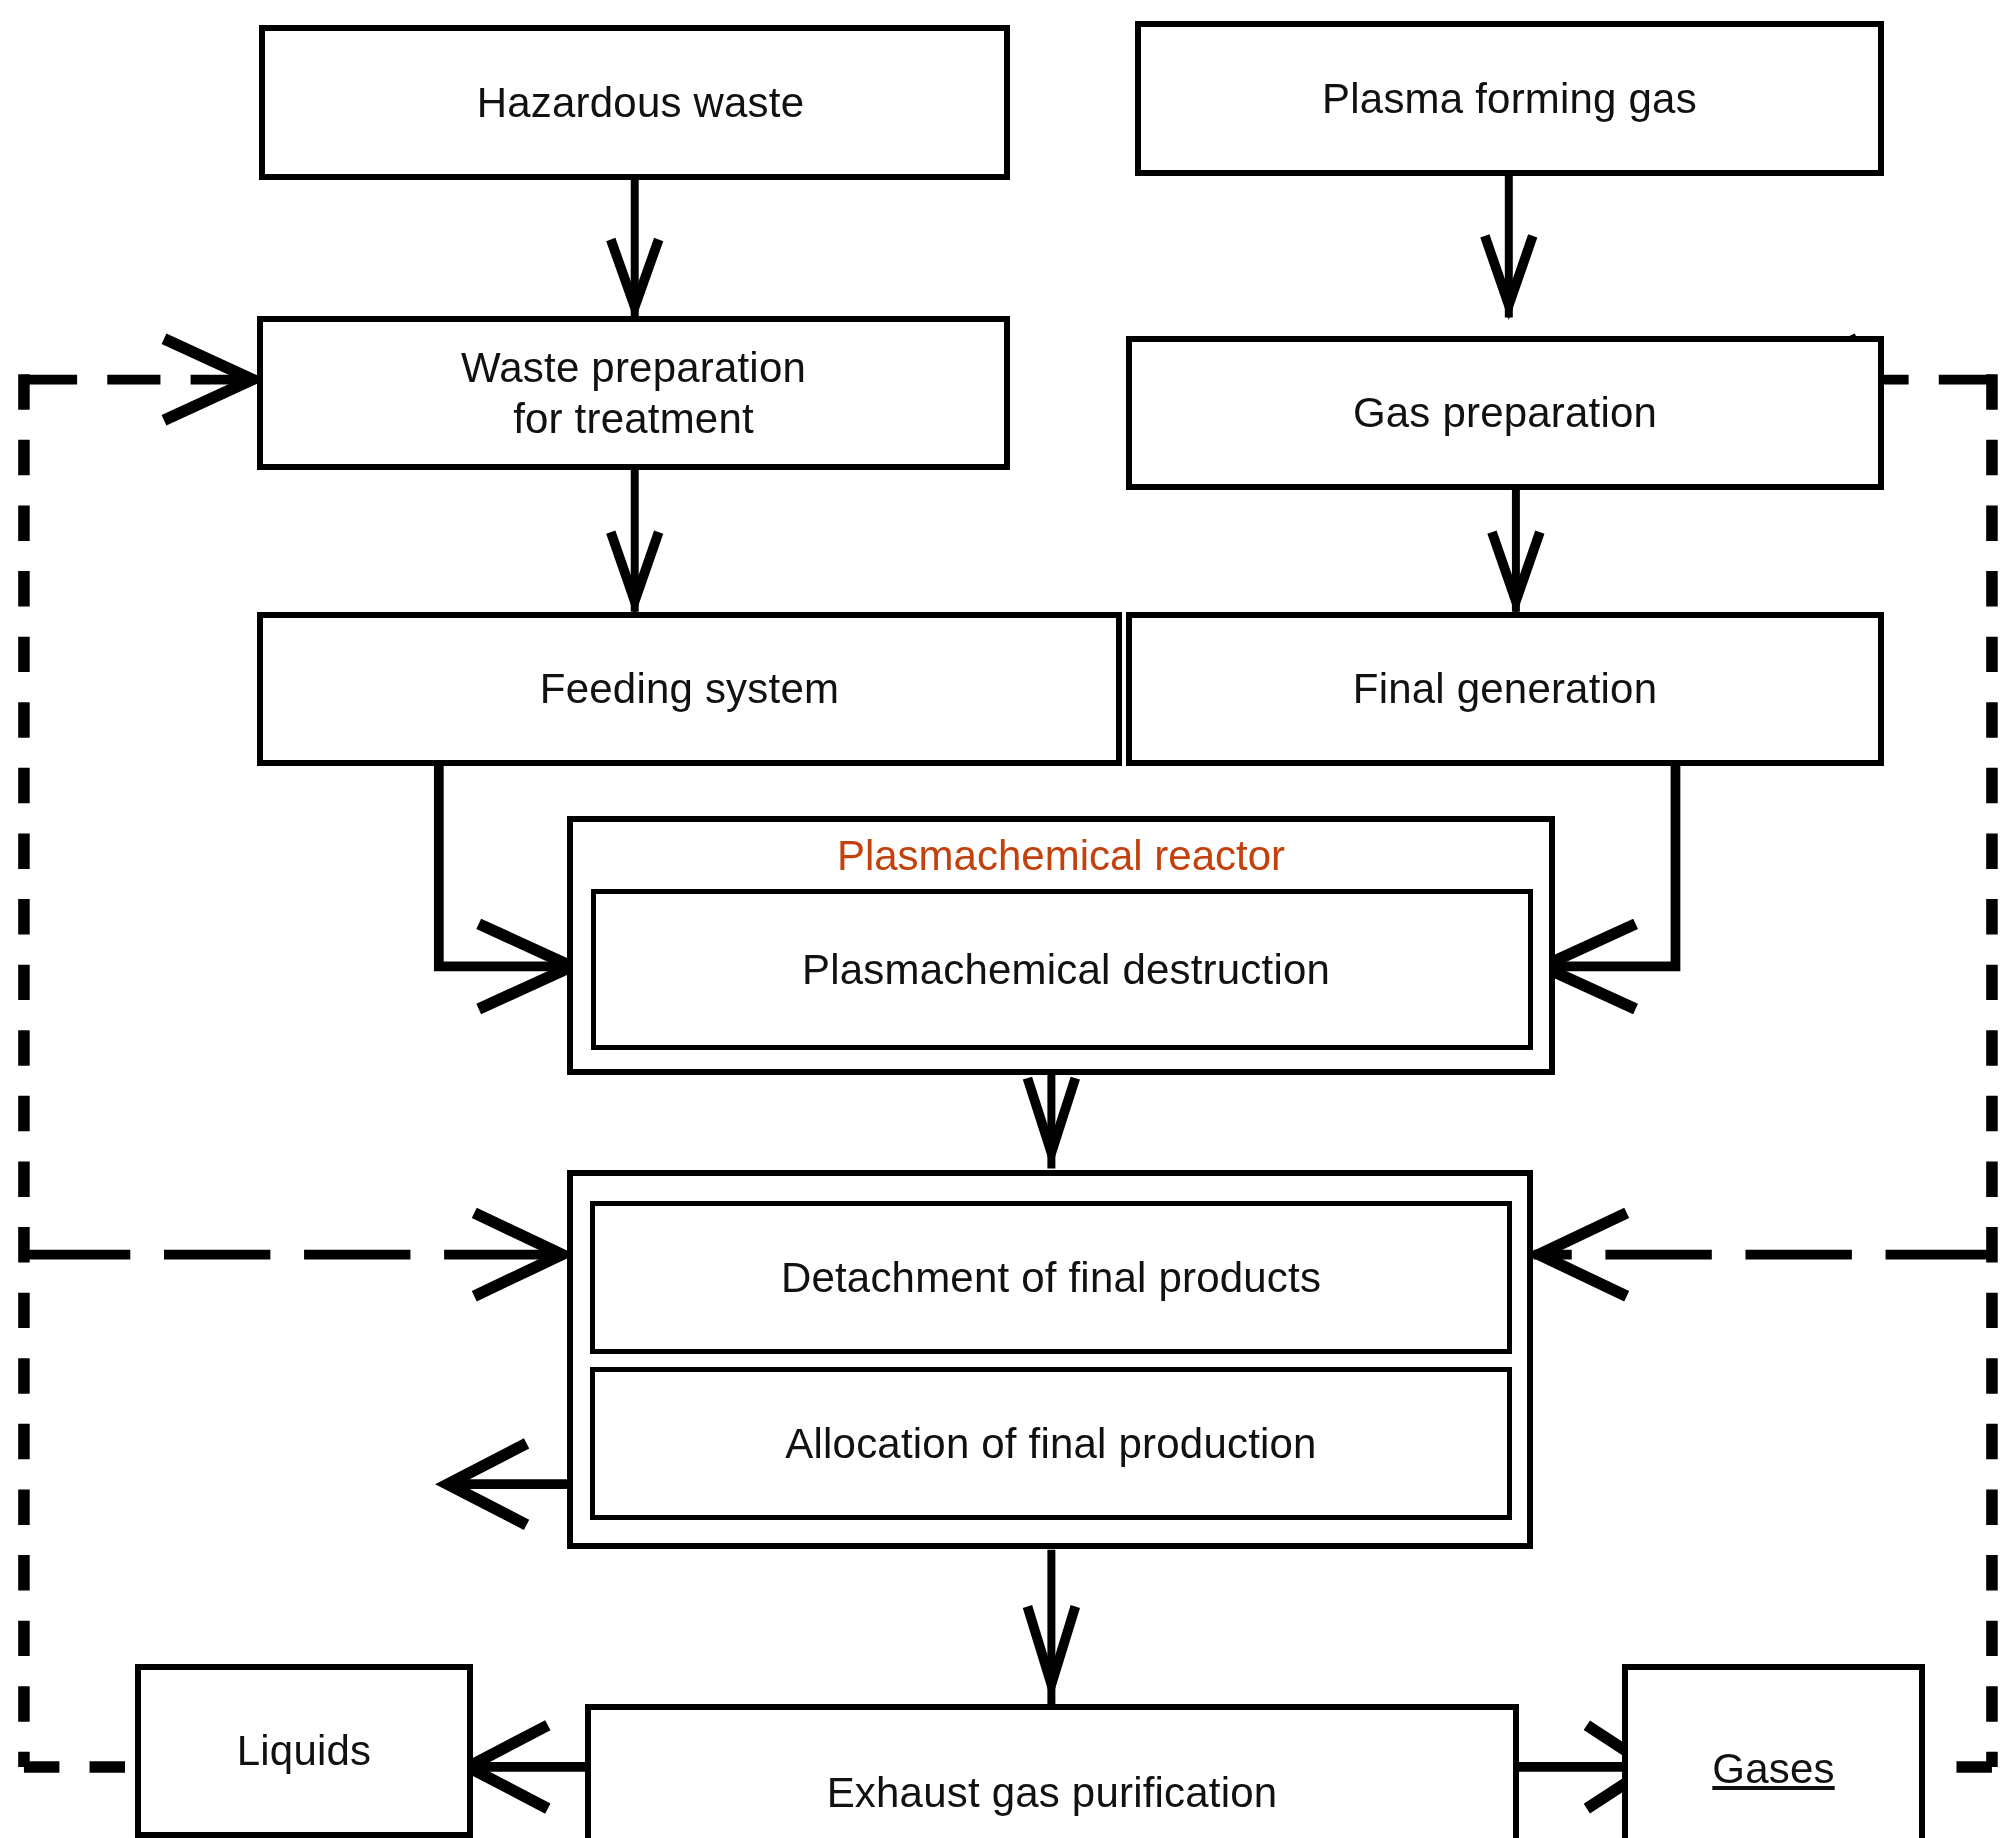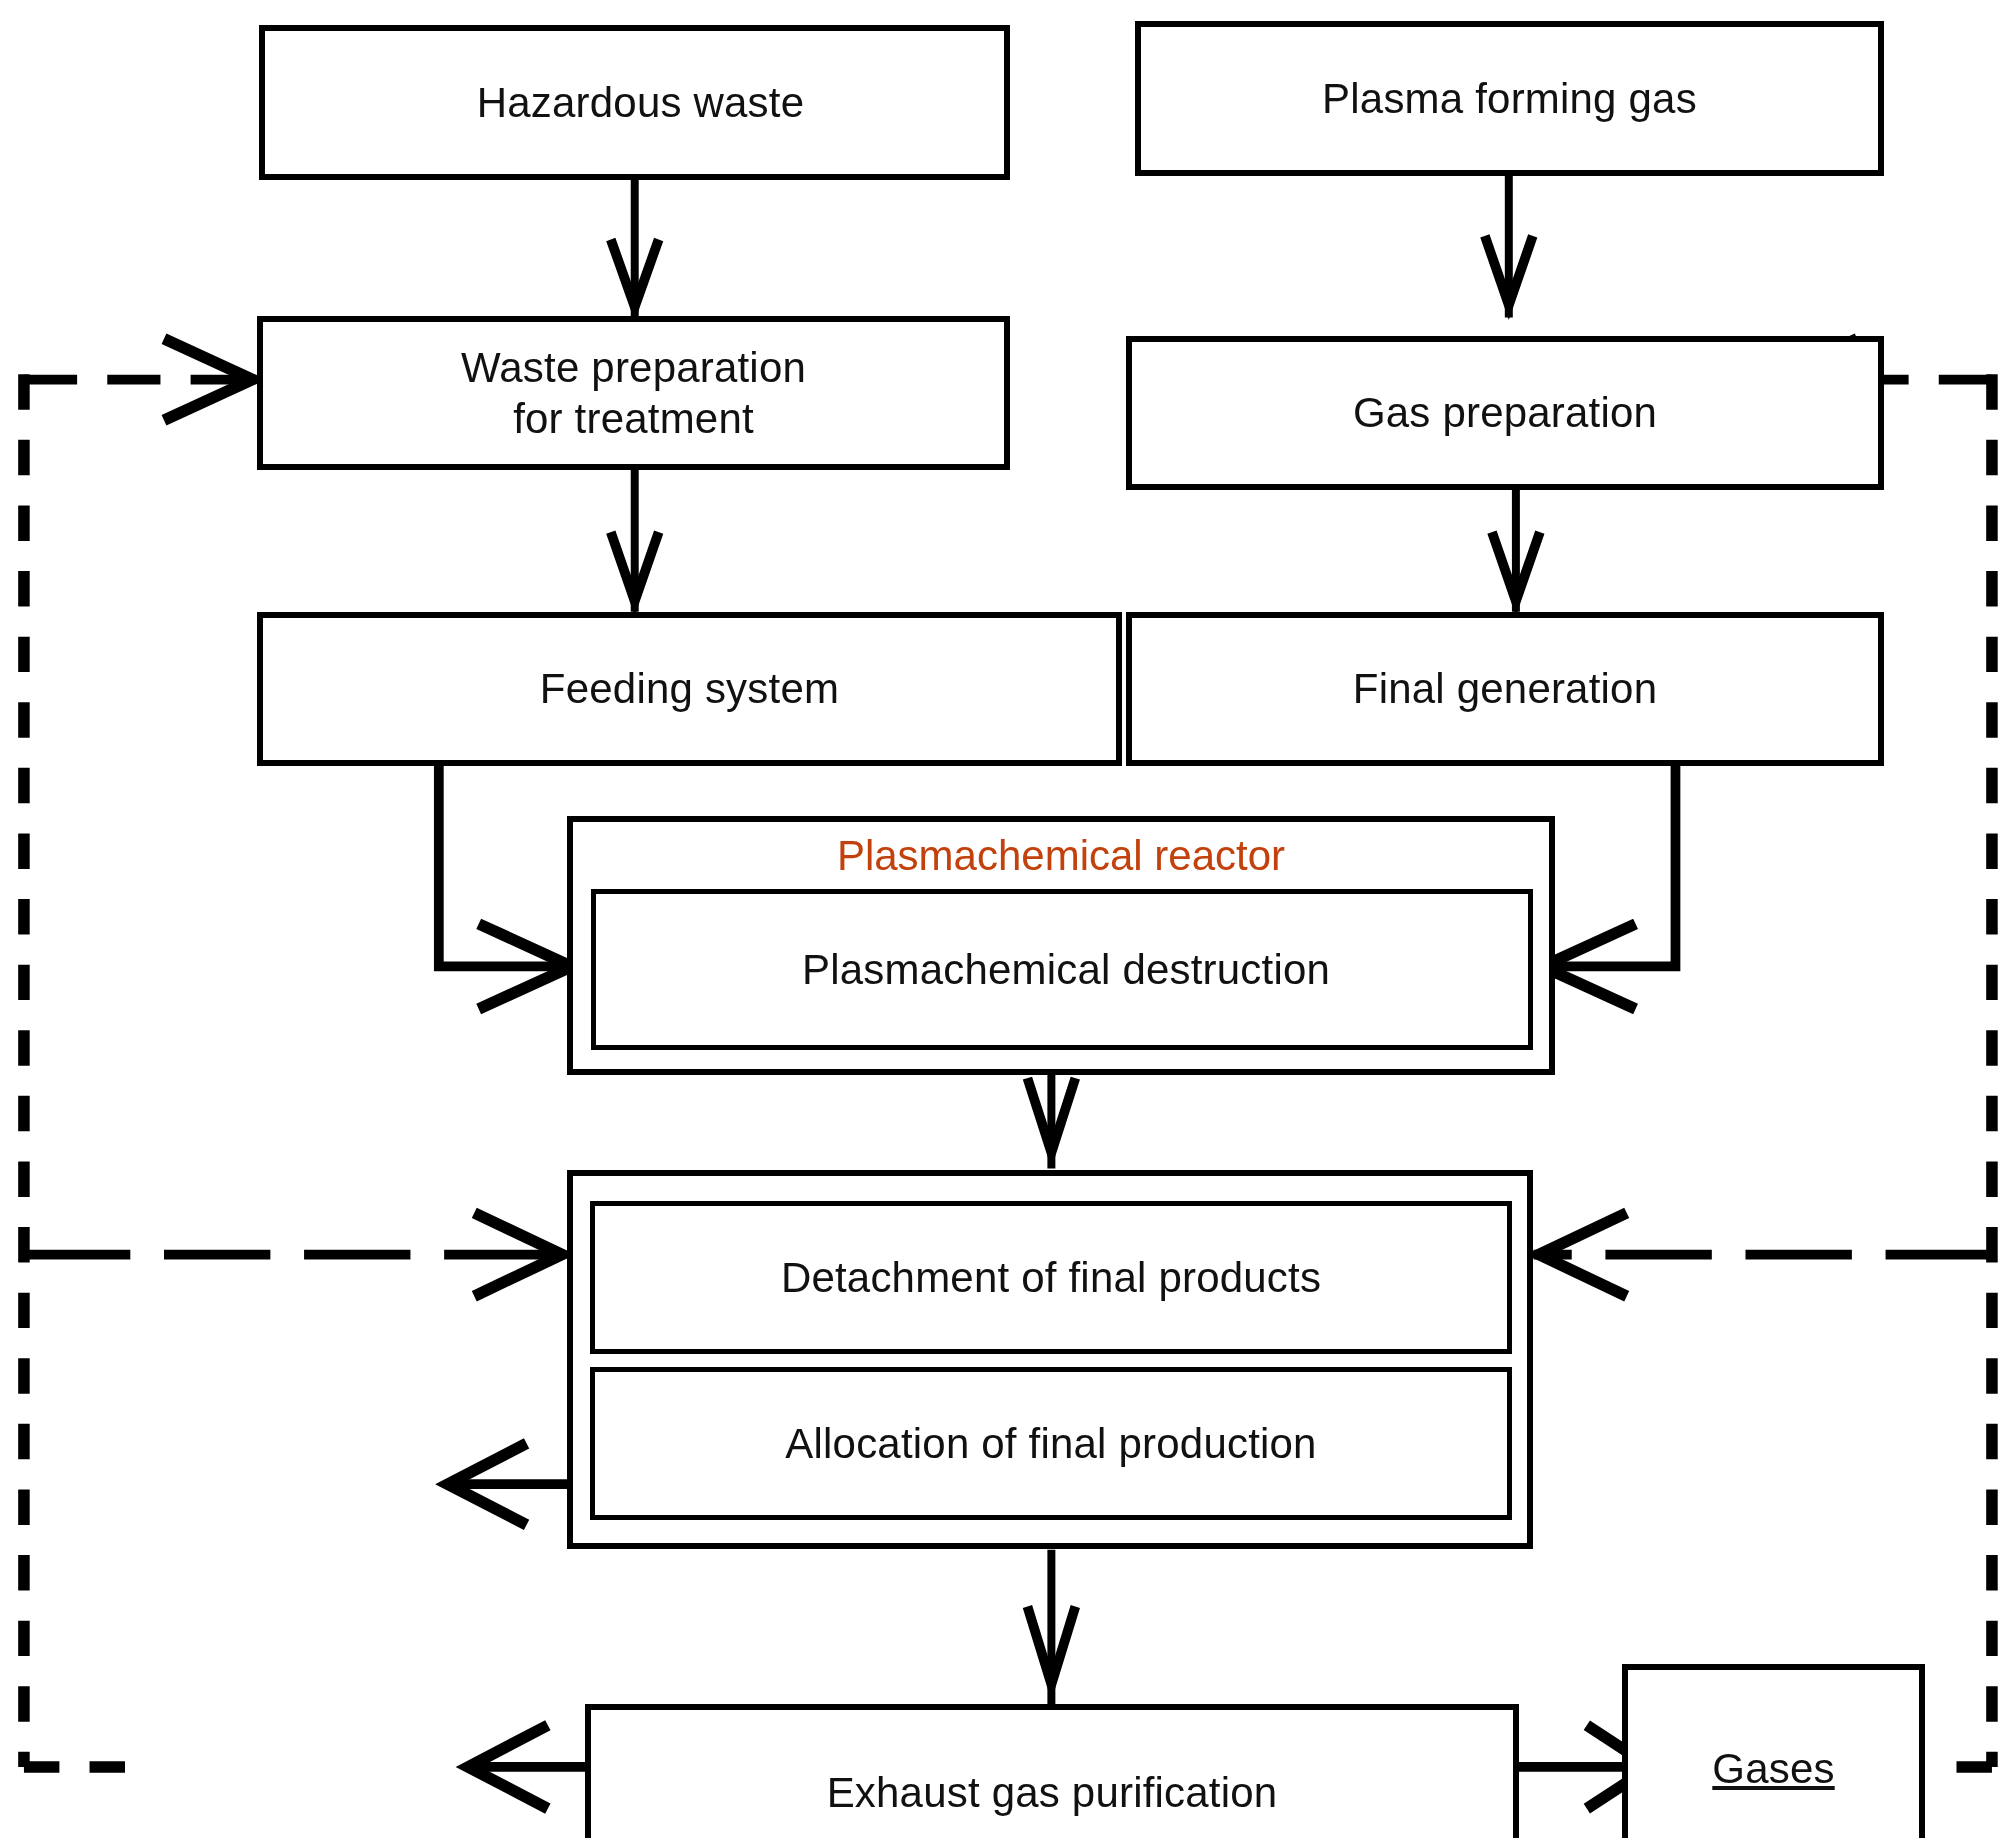--- a/index.html
+++ b/index.html
@@ -147,20 +147,23 @@
 
   <div class="reactor-outer" style="left:567px; top:1170px; width:966px; height:379px;"></div>
   <div class="node thin" style="left:590px; top:1201px; width:922px; height:153px;">
     <span class="node-label">Detachment of final products</span>
   </div>
   <div class="node thin" style="left:590px; top:1367px; width:922px; height:153px;">
     <span class="node-label">Allocation of final production</span>
   </div>
 
 
+  <div class="node" style="left:135px; top:1664px; width:338px; height:174px;">
+    <span class="node-label">Liquids</span>
+  </div>
 
   <div class="node" style="left:585px; top:1660px; width:934px; height:178px;margin-top:44px;">
     <span class="node-label">Exhaust gas purification</span>
   </div>
 
   <div class="node" style="left:1622px; top:1664px; width:303px; height:210px;text-decoration:underline;">
     <span class="node-label">Gases</span>
   </div>
 
 </div>

